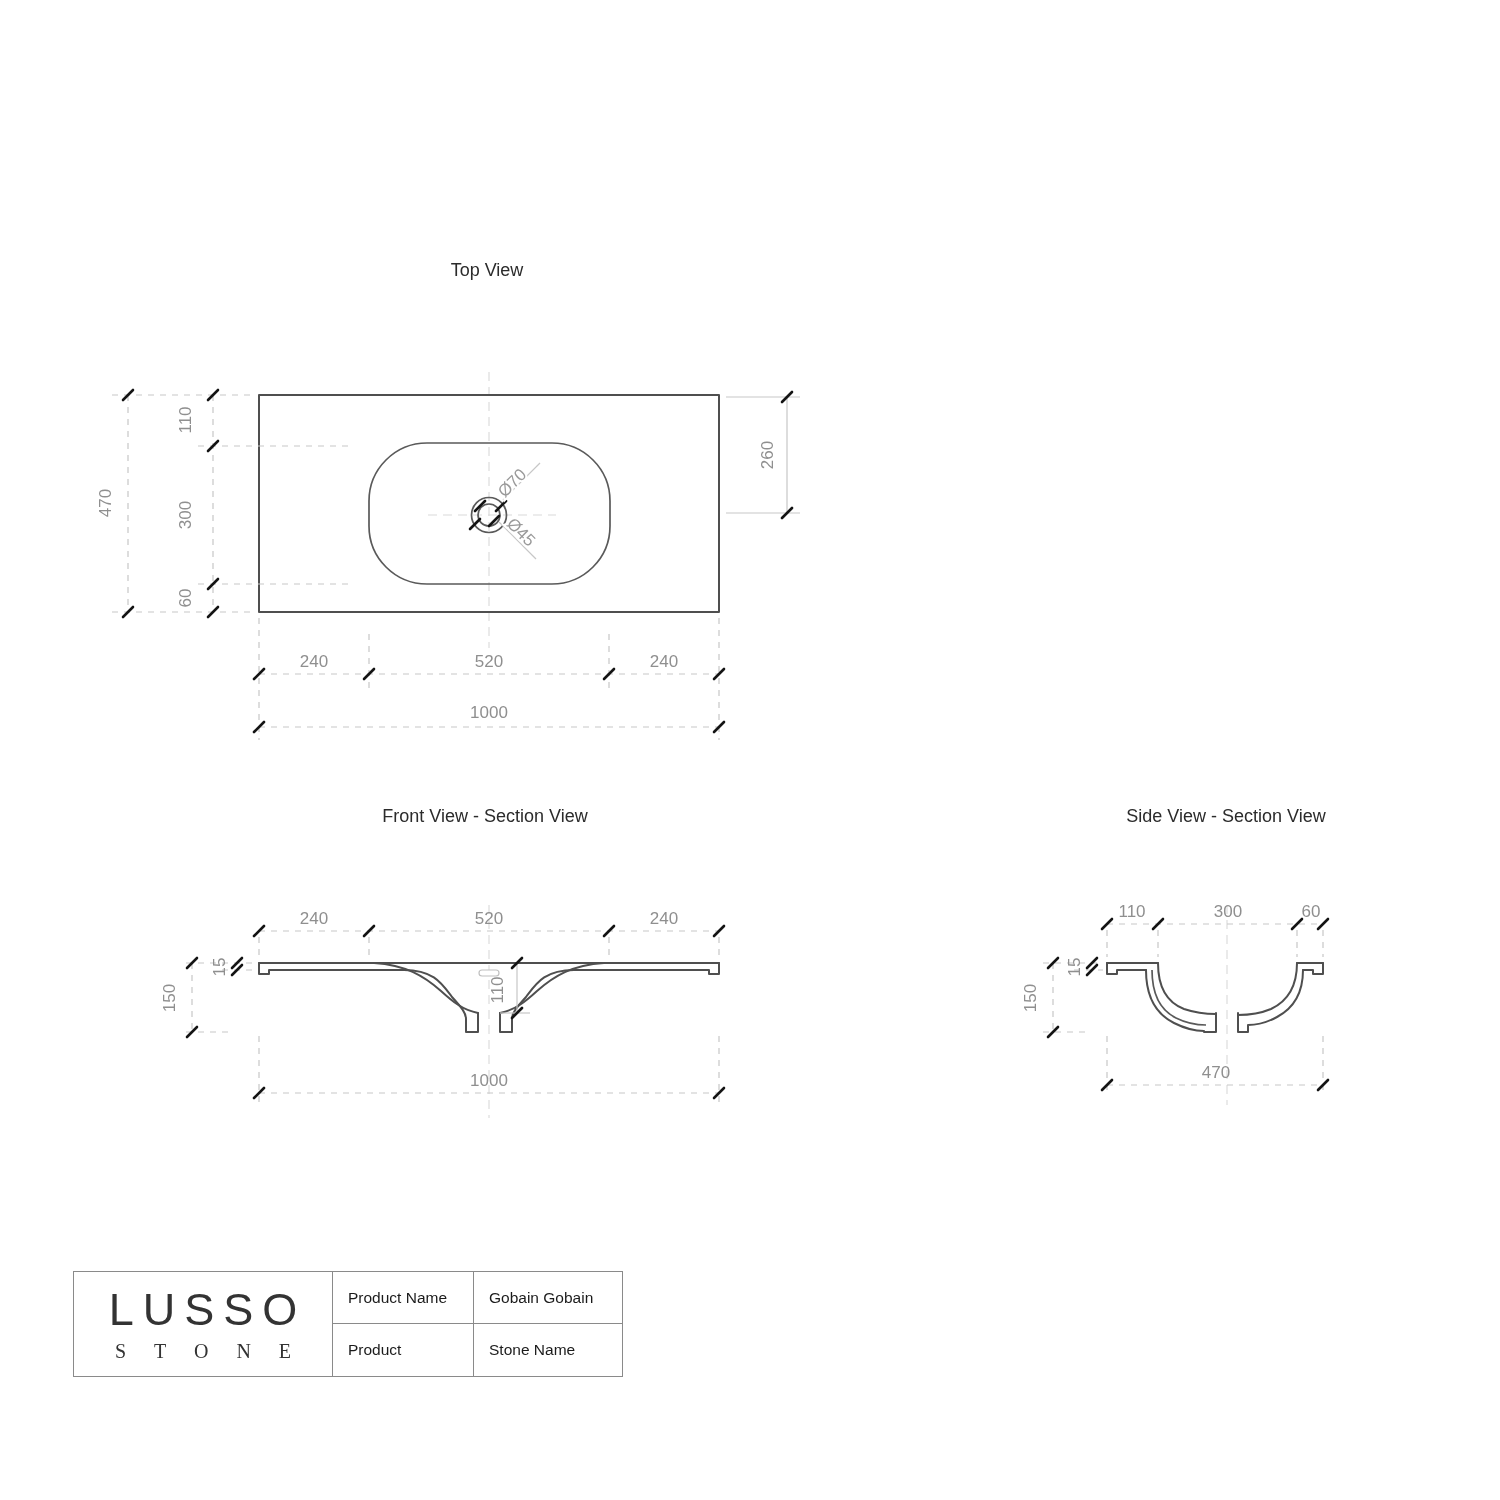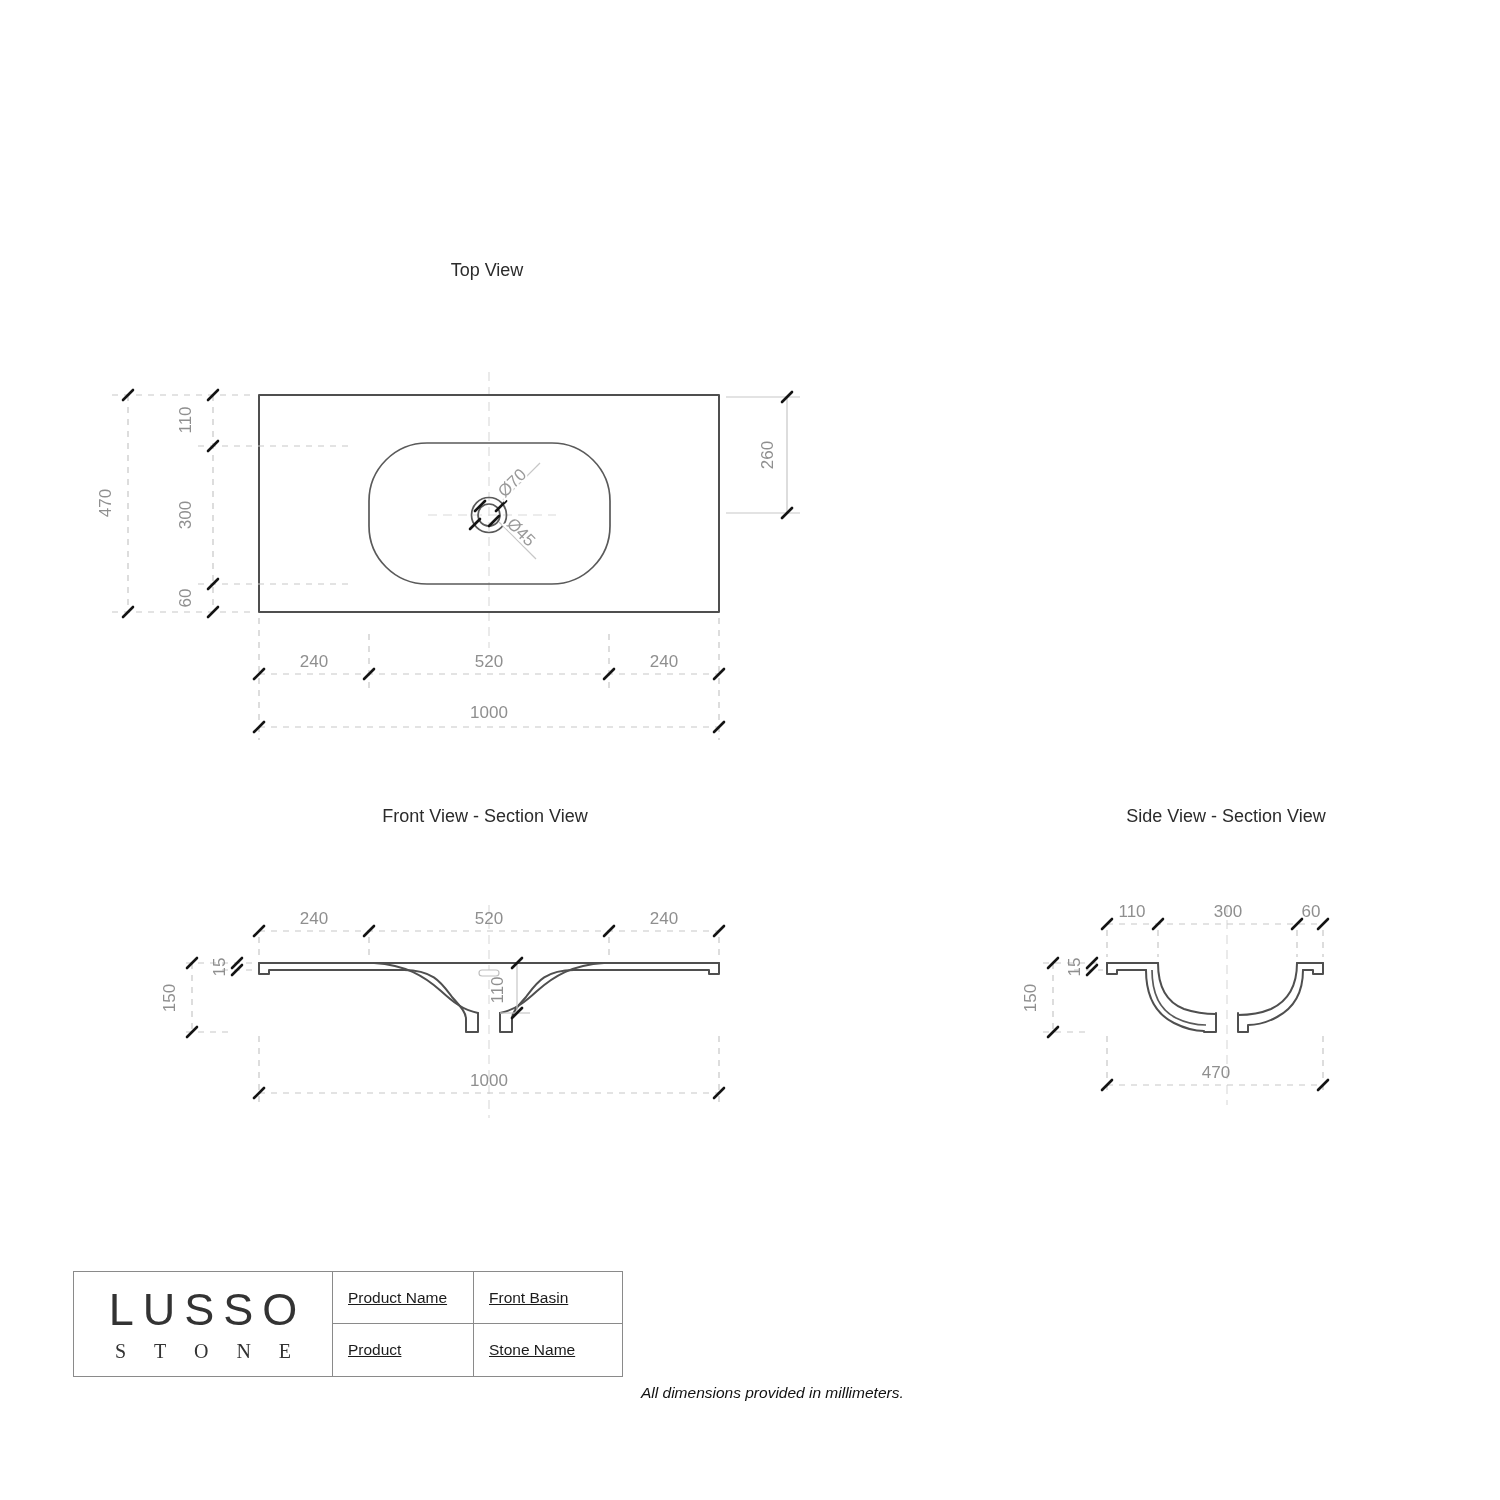--- a/index.html
+++ b/index.html
@@ -20,21 +20,21 @@
 
   
   .tblock { position:absolute; left:73px; top:1271px; width:550px; height:106px;
             border:1.5px solid #8a8a8a; display:flex; box-sizing:border-box; background:#fff; }
   .logo-cell { width:259px; border-right:1.5px solid #8a8a8a; box-sizing:border-box;
                display:flex; flex-direction:column; align-items:center; justify-content:center; }
   .brand1 { font-size:45px; letter-spacing:9px; margin-right:-9px; color:#333; line-height:1; }
   .brand2 { font-size:20px; letter-spacing:28px; margin-right:-28px; color:#333; margin-top:9px; line-height:1;font-family:Liberation Serif, serif; }
   .spec-grid { flex:1; display:grid; grid-template-columns:141px 1fr; grid-template-rows:1fr 1fr; }
   .spec-cell { display:flex; align-items:center; padding-left:15px; font-size:15.5px; color:#1b1b1b;
-               border-right:1.2px solid #8a8a8a; border-bottom:1.2px solid #8a8a8a; box-sizing:border-box;text-decoration:underline; }
+               border-right:1.2px solid #8a8a8a; border-bottom:1.2px solid #8a8a8a; box-sizing:border-box; }
   .spec-cell.last-col { border-right:none; }
   .spec-cell.last-row { border-bottom:none; }
 
   .notes { position:absolute; left:641px; top:1382px; width:540px;
            font-size:15.5px; font-style:italic; color:#111; line-height:21.5px; }
 </style>
 </head>
 <body>
 
 <div id="canvas">
@@ -233,23 +233,22 @@
   </g>
 </svg>
 
   <div class="tblock">
     <div class="logo-cell">
       <div class="brand1">LUSSO</div>
       <div class="brand2">STONE</div>
     </div>
     <div class="spec-grid">
       <div class="spec-cell">Product Name</div>
-      <div class="spec-cell last-col">Front Basin</div>
+      <div class="spec-cell last-col">Gobain Gobain</div>
       <div class="spec-cell last-row">Product</div>
       <div class="spec-cell last-col last-row">Stone Name</div>
     </div>
   </div>
 
   <div class="notes">
-    <div>All dimensions provided in millimeters.</div>
   </div>
 
 </div>
 
 </body></html>

